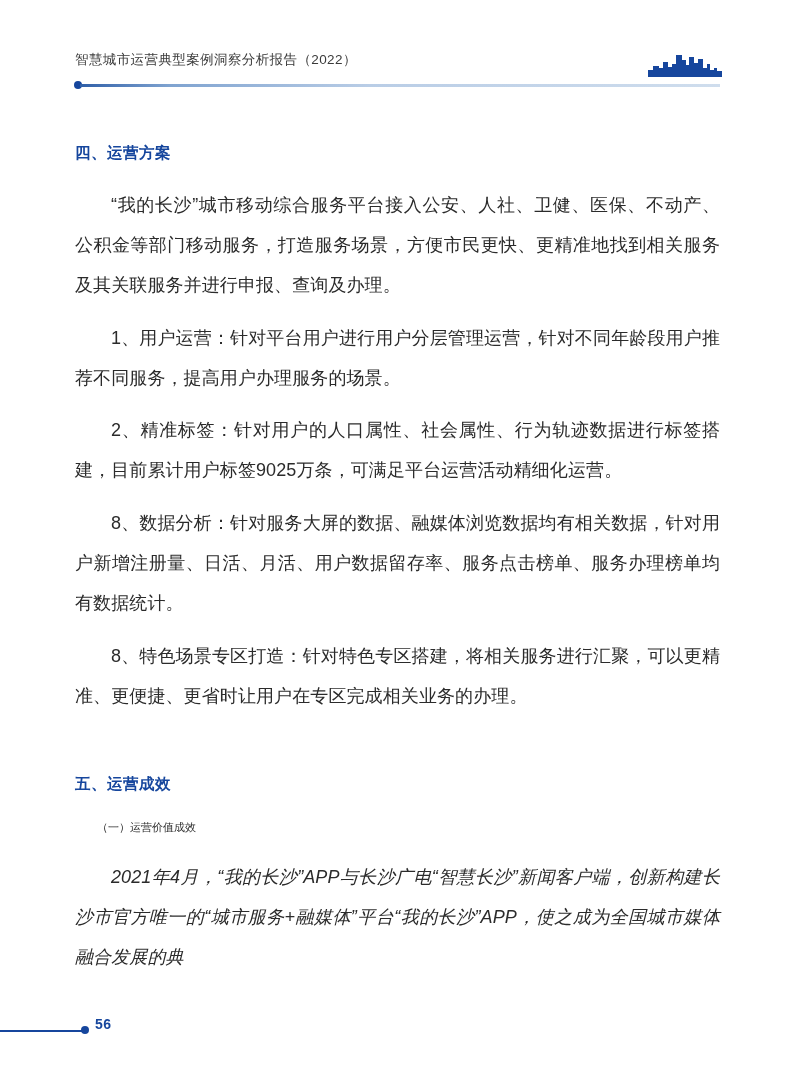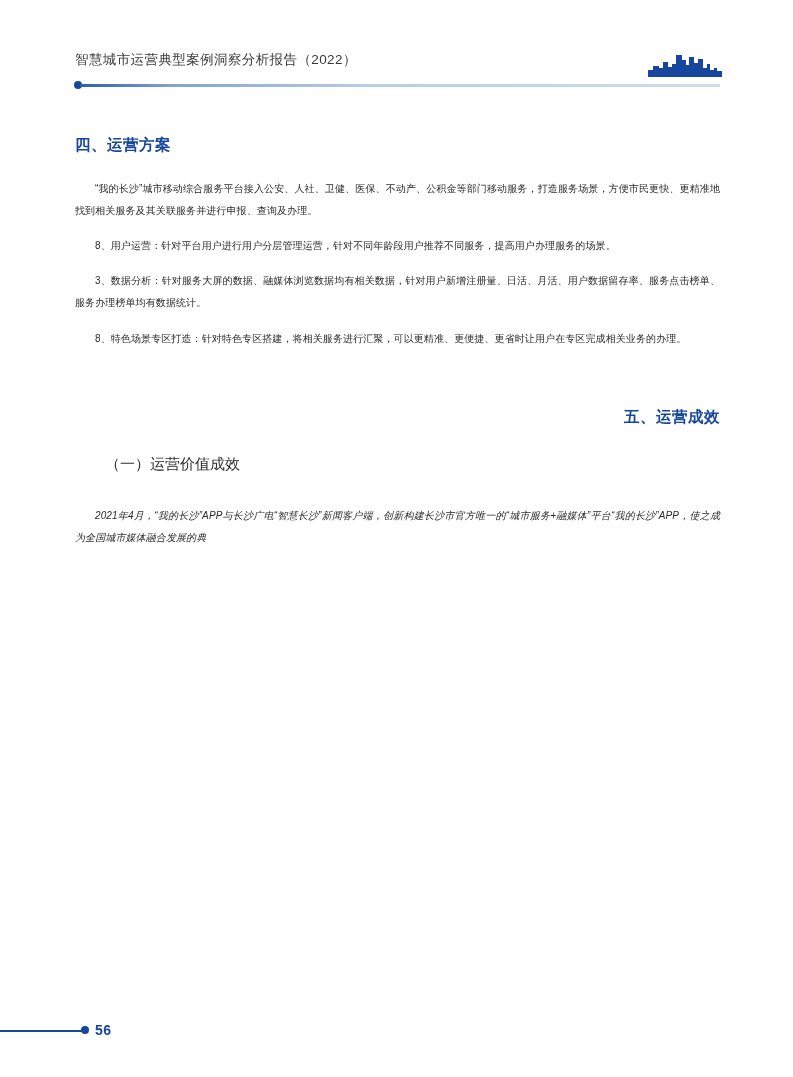--- a/index.html
+++ b/index.html
@@ -67,36 +67,35 @@
     position: absolute;
     left: 75px;
     top: 130px;
     width: 645px;
   }
   .h-section {
     font-size: 15.5px;
     font-weight: bold;
     color: #16469d;
     letter-spacing: 0.5px;
-    margin: 4px 0 22px 0;
+    margin: 12px 0 22px 0;
     line-height: 1.4;
   }
   .h-section.spaced-top {
     margin-top: 56px;
-    text-align: right;
   }
   .h-sub {
-    font-size: 15px;
+    font-size: 11px;
     color: #2b2b2b;
-    margin: 0 0 27px 0;
+    margin: 0 0 20px 0;
     line-height: 1.9;
     text-indent: 2em;
   }
   p.body-para {
-    font-size: 10px;
+    font-size: 18px;
     color: #2b2b2b;
     line-height: 2.22;
     margin: 0 0 13px 0;
     text-indent: 2em;
     text-align: justify;
     text-justify: inter-ideograph;
     letter-spacing: 0.1px;
   }
   p.body-para:last-child {
     margin-bottom: 0;
@@ -124,21 +123,21 @@
     left: 81px;
     top: 16px;
     width: 8px;
     height: 8px;
     border-radius: 50%;
     background: #16469d;
   }
   .footer-pageno {
     position: absolute;
     left: 95px;
-    top: 12px;
+    top: 6px;
     font-size: 14px;
     font-weight: bold;
     color: #16469d;
     letter-spacing: 0.5px;
   }
 </style>
 </head>
 <body>
 
 <div class="page">
@@ -170,22 +169,23 @@
         </g>
       </svg>
     </div>
   </div>
 
   <div class="content">
 
     <h2 class="h-section">四、运营方案</h2>
 
     <p class="body-para">“我的长沙”城市移动综合服务平台接入公安、人社、卫健、医保、不动产、公积金等部门移动服务，打造服务场景，方便市民更快、更精准地找到相关服务及其关联服务并进行申报、查询及办理。</p>
-    <p class="body-para">8、用户运营：针对平台用户进行用户分层管理运营，针对不同年龄段用户推荐不同服务，提高用户办理服务的场景。</p>
-    <p class="body-para">3、数据分析：针对服务大屏的数据、融媒体浏览数据均有相关数据，针对用户新增注册量、日活、月活、用户数据留存率、服务点击榜单、服务办理榜单均有数据统计。</p>
+    <p class="body-para">1、用户运营：针对平台用户进行用户分层管理运营，针对不同年龄段用户推荐不同服务，提高用户办理服务的场景。</p>
+    <p class="body-para">2、精准标签：针对用户的人口属性、社会属性、行为轨迹数据进行标签搭建，目前累计用户标签9025万条，可满足平台运营活动精细化运营。</p>
+    <p class="body-para">8、数据分析：针对服务大屏的数据、融媒体浏览数据均有相关数据，针对用户新增注册量、日活、月活、用户数据留存率、服务点击榜单、服务办理榜单均有数据统计。</p>
     <p class="body-para">8、特色场景专区打造：针对特色专区搭建，将相关服务进行汇聚，可以更精准、更便捷、更省时让用户在专区完成相关业务的办理。</p>
 
     <h2 class="h-section spaced-top">五、运营成效</h2>
 
     <div class="h-sub">（一）运营价值成效</div>
 
     <p class="body-para">2021年4月，“我的长沙”APP与长沙广电“智慧长沙”新闻客户端，创新构建长沙市官方唯一的“城市服务+融媒体”平台“我的长沙”APP，使之成为全国城市媒体融合发展的典</p>
   </div>
 
   <div class="footer">

